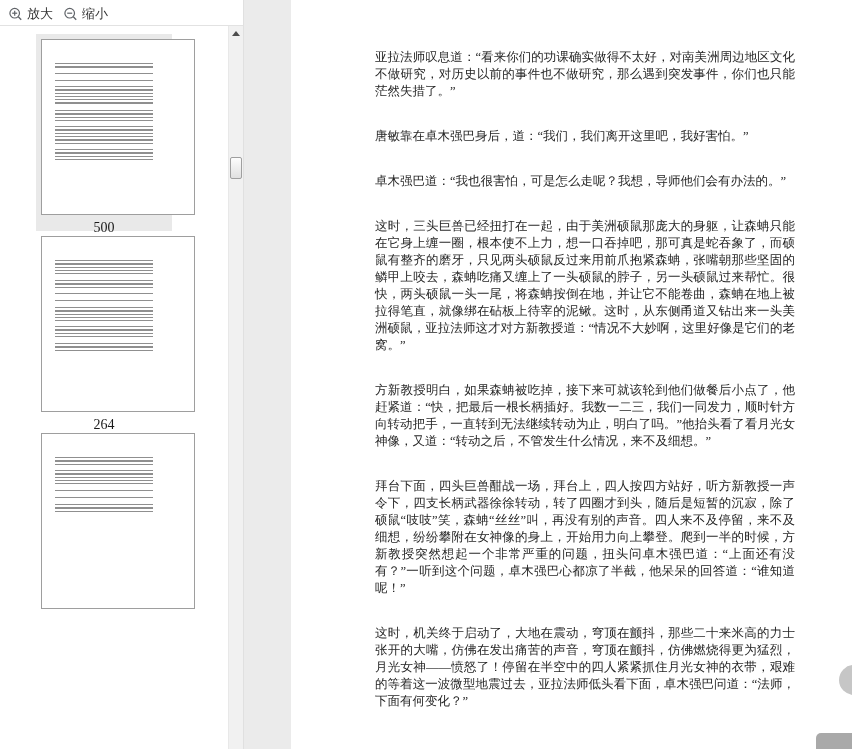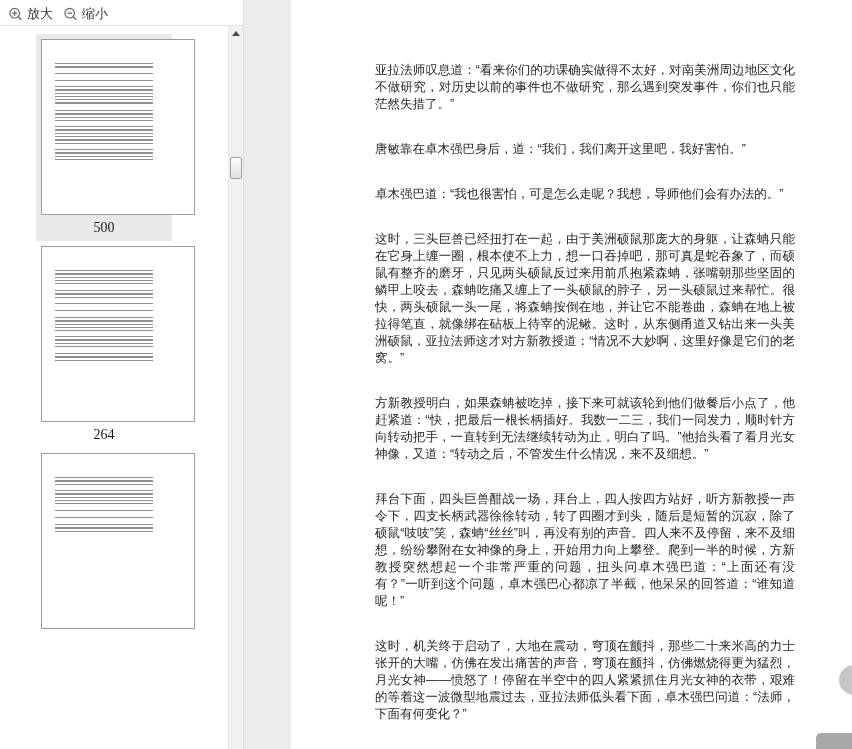--- a/index.html
+++ b/index.html
@@ -14,40 +14,40 @@
     font-size:13px;color:#333;padding:2px 5px;font-family:inherit;}
   .tool-btn svg{display:block;}
 
   .thumb-list{position:absolute;left:0;top:27px;width:228px;bottom:0;overflow:hidden;padding-top:7px;box-sizing:border-box;}
   .thumb-item{width:136px;margin-left:36px;padding:5px 5px 0 5px;box-sizing:border-box;}
   .thumb-item.selected{background:#e9e9e9;}
   .thumb-page{width:124px;height:151px;background:#fff;border:1px solid #9e9e9e;
     padding:23px 15px 0 13px;overflow:hidden;}
   .mini-block{width:98px;margin-bottom:5px;
     background:repeating-linear-gradient(to bottom,#8f8f8f 0,#8f8f8f 1.3px,transparent 1.3px,transparent 3.3px);}
-  .thumb-label{height:26px;line-height:25px;text-align:center;font-size:14px;color:#1a1a1a;
+  .thumb-label{height:16px;line-height:25px;text-align:center;font-size:14px;color:#1a1a1a;
     font-family:"Liberation Serif","DejaVu Serif",serif;}
 
   
   .side-scrollbar{position:absolute;left:228px;top:26px;width:15px;bottom:0;background:#f1f1f1;
     border-left:1px solid #e8e8e8;box-sizing:border-box;}
   .scroll-up{position:relative;height:15px;cursor:pointer;}
   .scroll-up:before{content:"";position:absolute;left:3px;top:5px;width:0;height:0;
     border-left:4px solid transparent;border-right:4px solid transparent;border-bottom:5px solid #4d4d4d;}
   .scroll-thumb{position:absolute;left:1px;width:12px;background:linear-gradient(#fdfdfd,#e0e0e0);
     border:1px solid #9f9f9f;border-radius:2px;box-sizing:border-box;cursor:pointer;}
 
   
   .gap-strip{position:absolute;left:243px;top:0;width:48px;height:749px;background:#ebebeb;
     border-left:1px solid #e0e0e0;box-sizing:border-box;}
 
   
   .content{position:absolute;left:291px;top:0;right:0;height:749px;background:#fff;overflow:hidden;}
-  .text-col{margin:62px 0 0 84px;width:420px;font-size:12.5px;line-height:17px;text-align:justify;
-    color:#262626;font-family:Liberation Sans, sans-serif;}
+  .text-col{margin:49px 0 0 84px;width:420px;font-size:12.5px;line-height:17px;text-align:justify;
+    color:#262626;font-family:Liberation Serif, serif;}
   .para{margin:0 0 28px 0;}
 
   
   .float-circle{position:absolute;left:839px;top:665px;width:30px;height:30px;border-radius:50%;
     background:#c6c6c6;cursor:pointer;}
   .float-corner{position:absolute;left:816px;top:733px;width:36px;height:16px;background:#a9a9a9;
     border-top-left-radius:5px;cursor:pointer;}
 </style>
 </head>
 <body>

